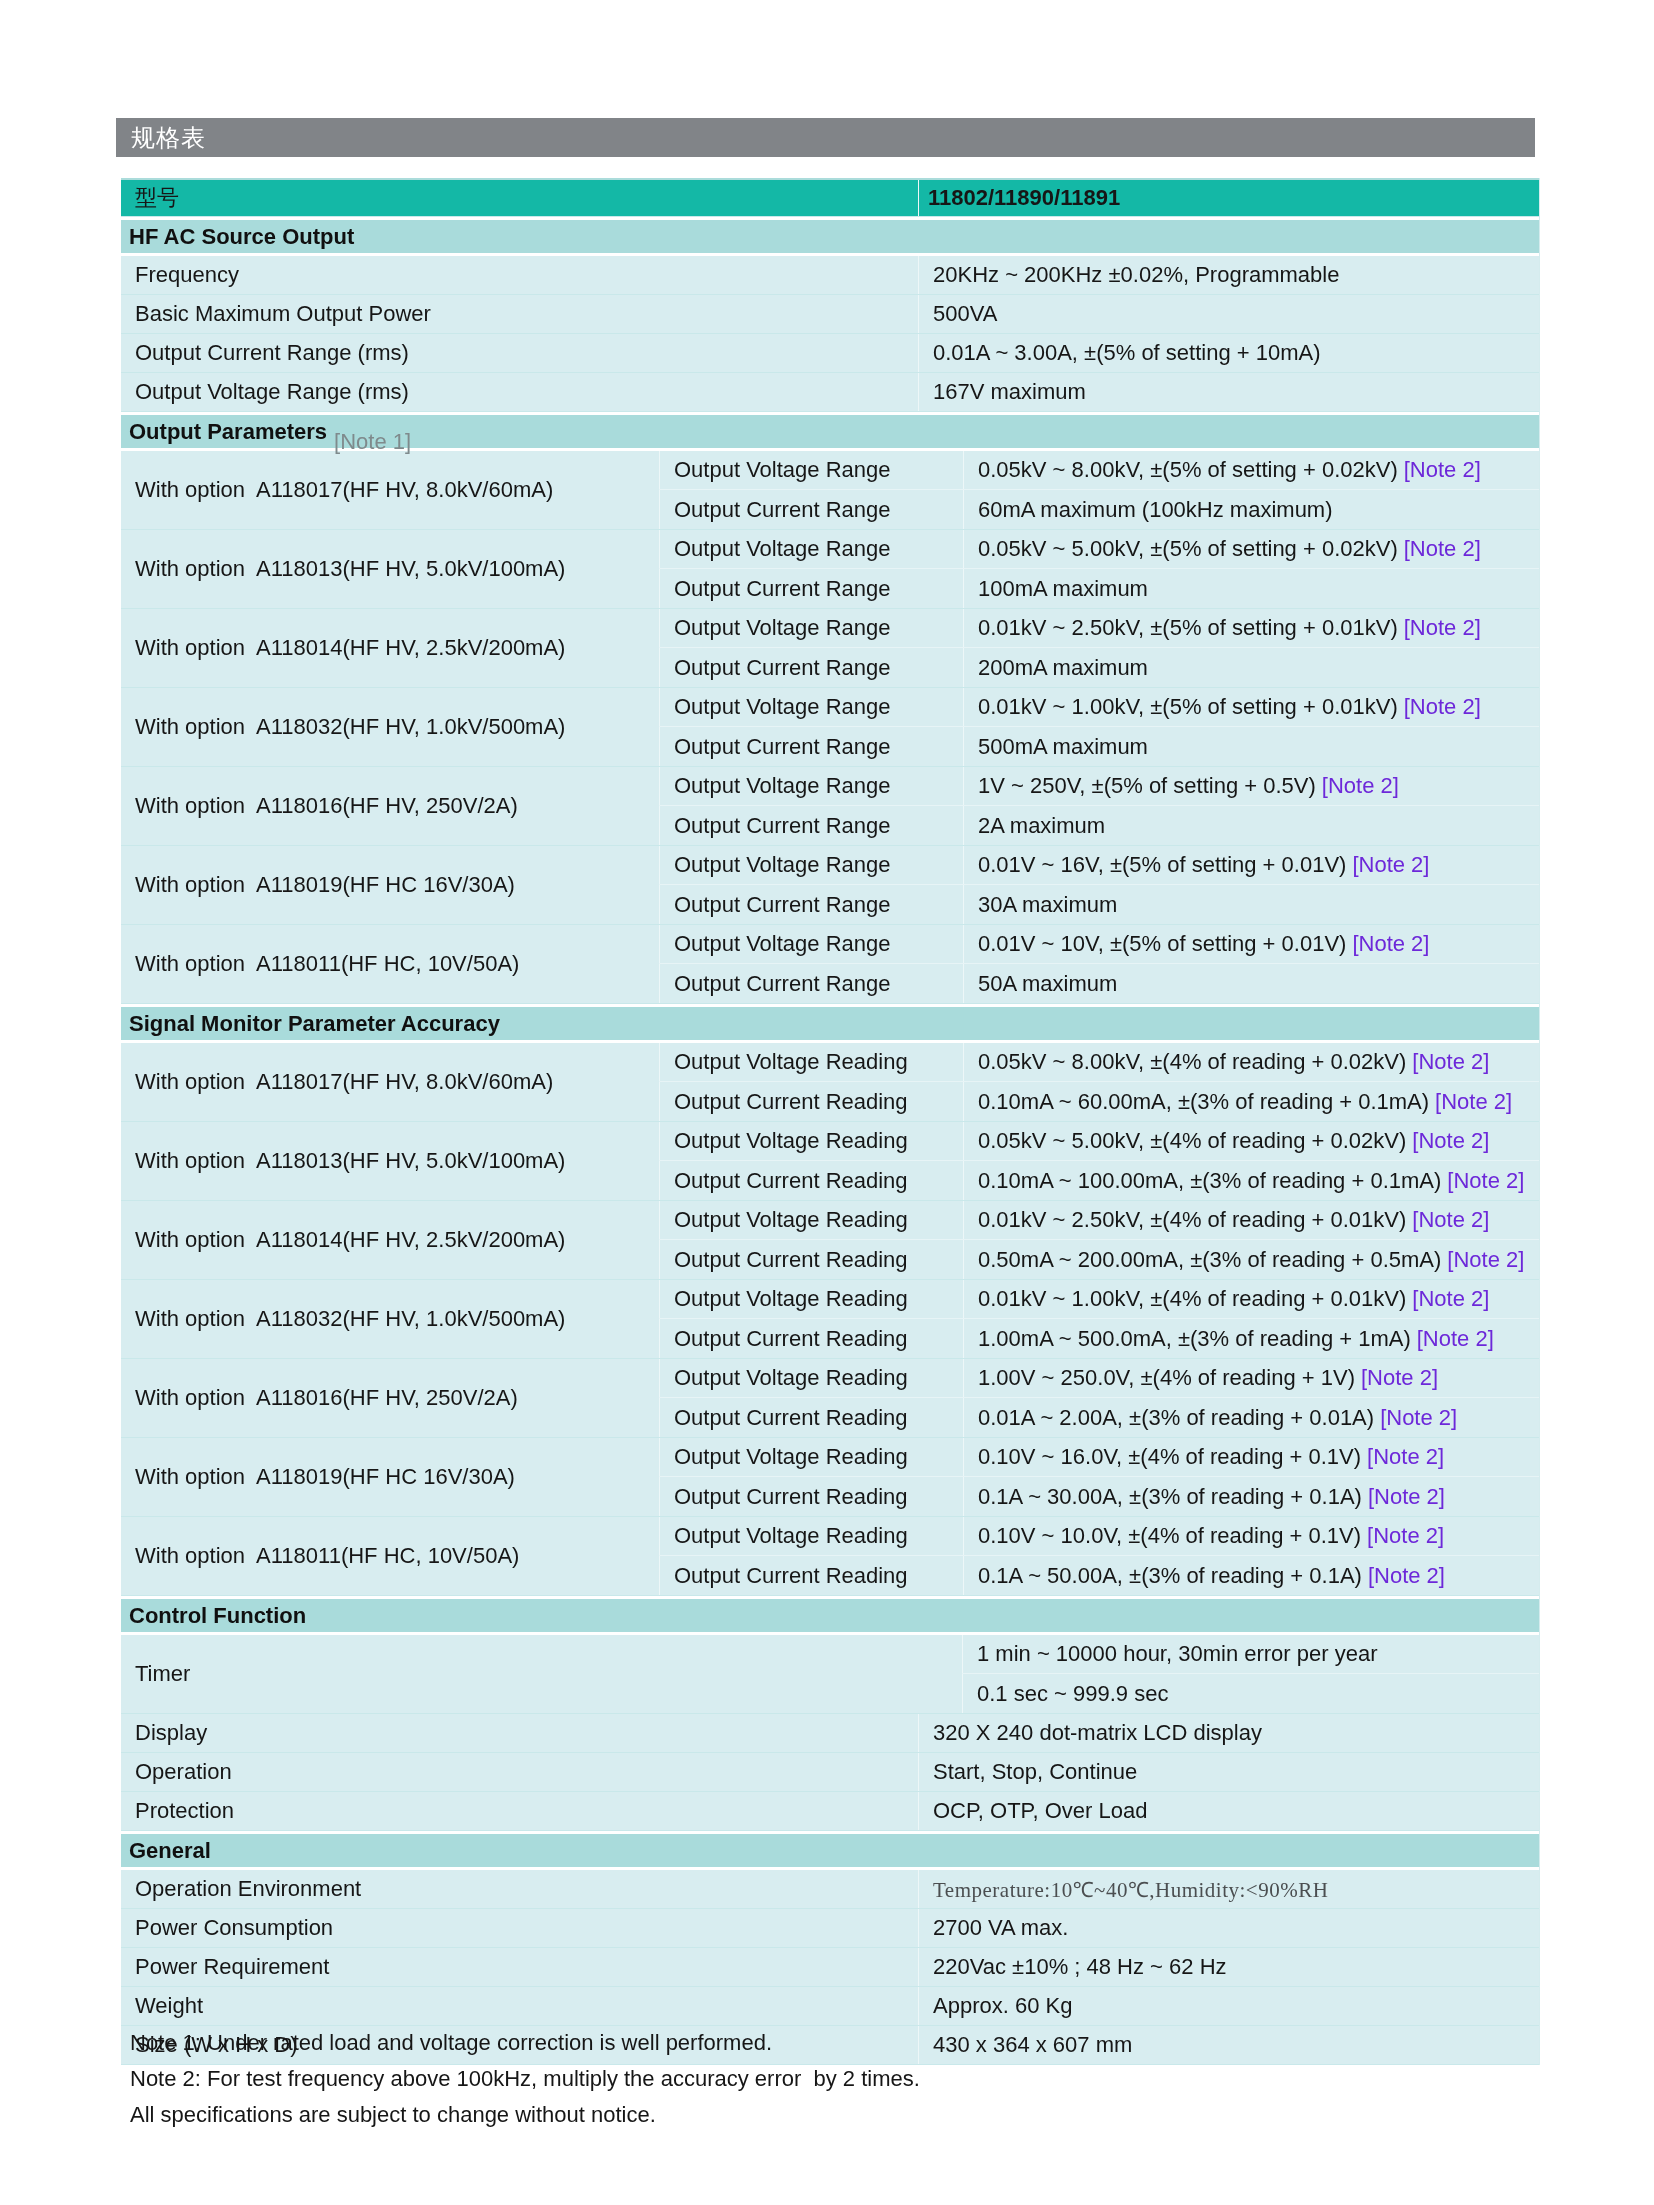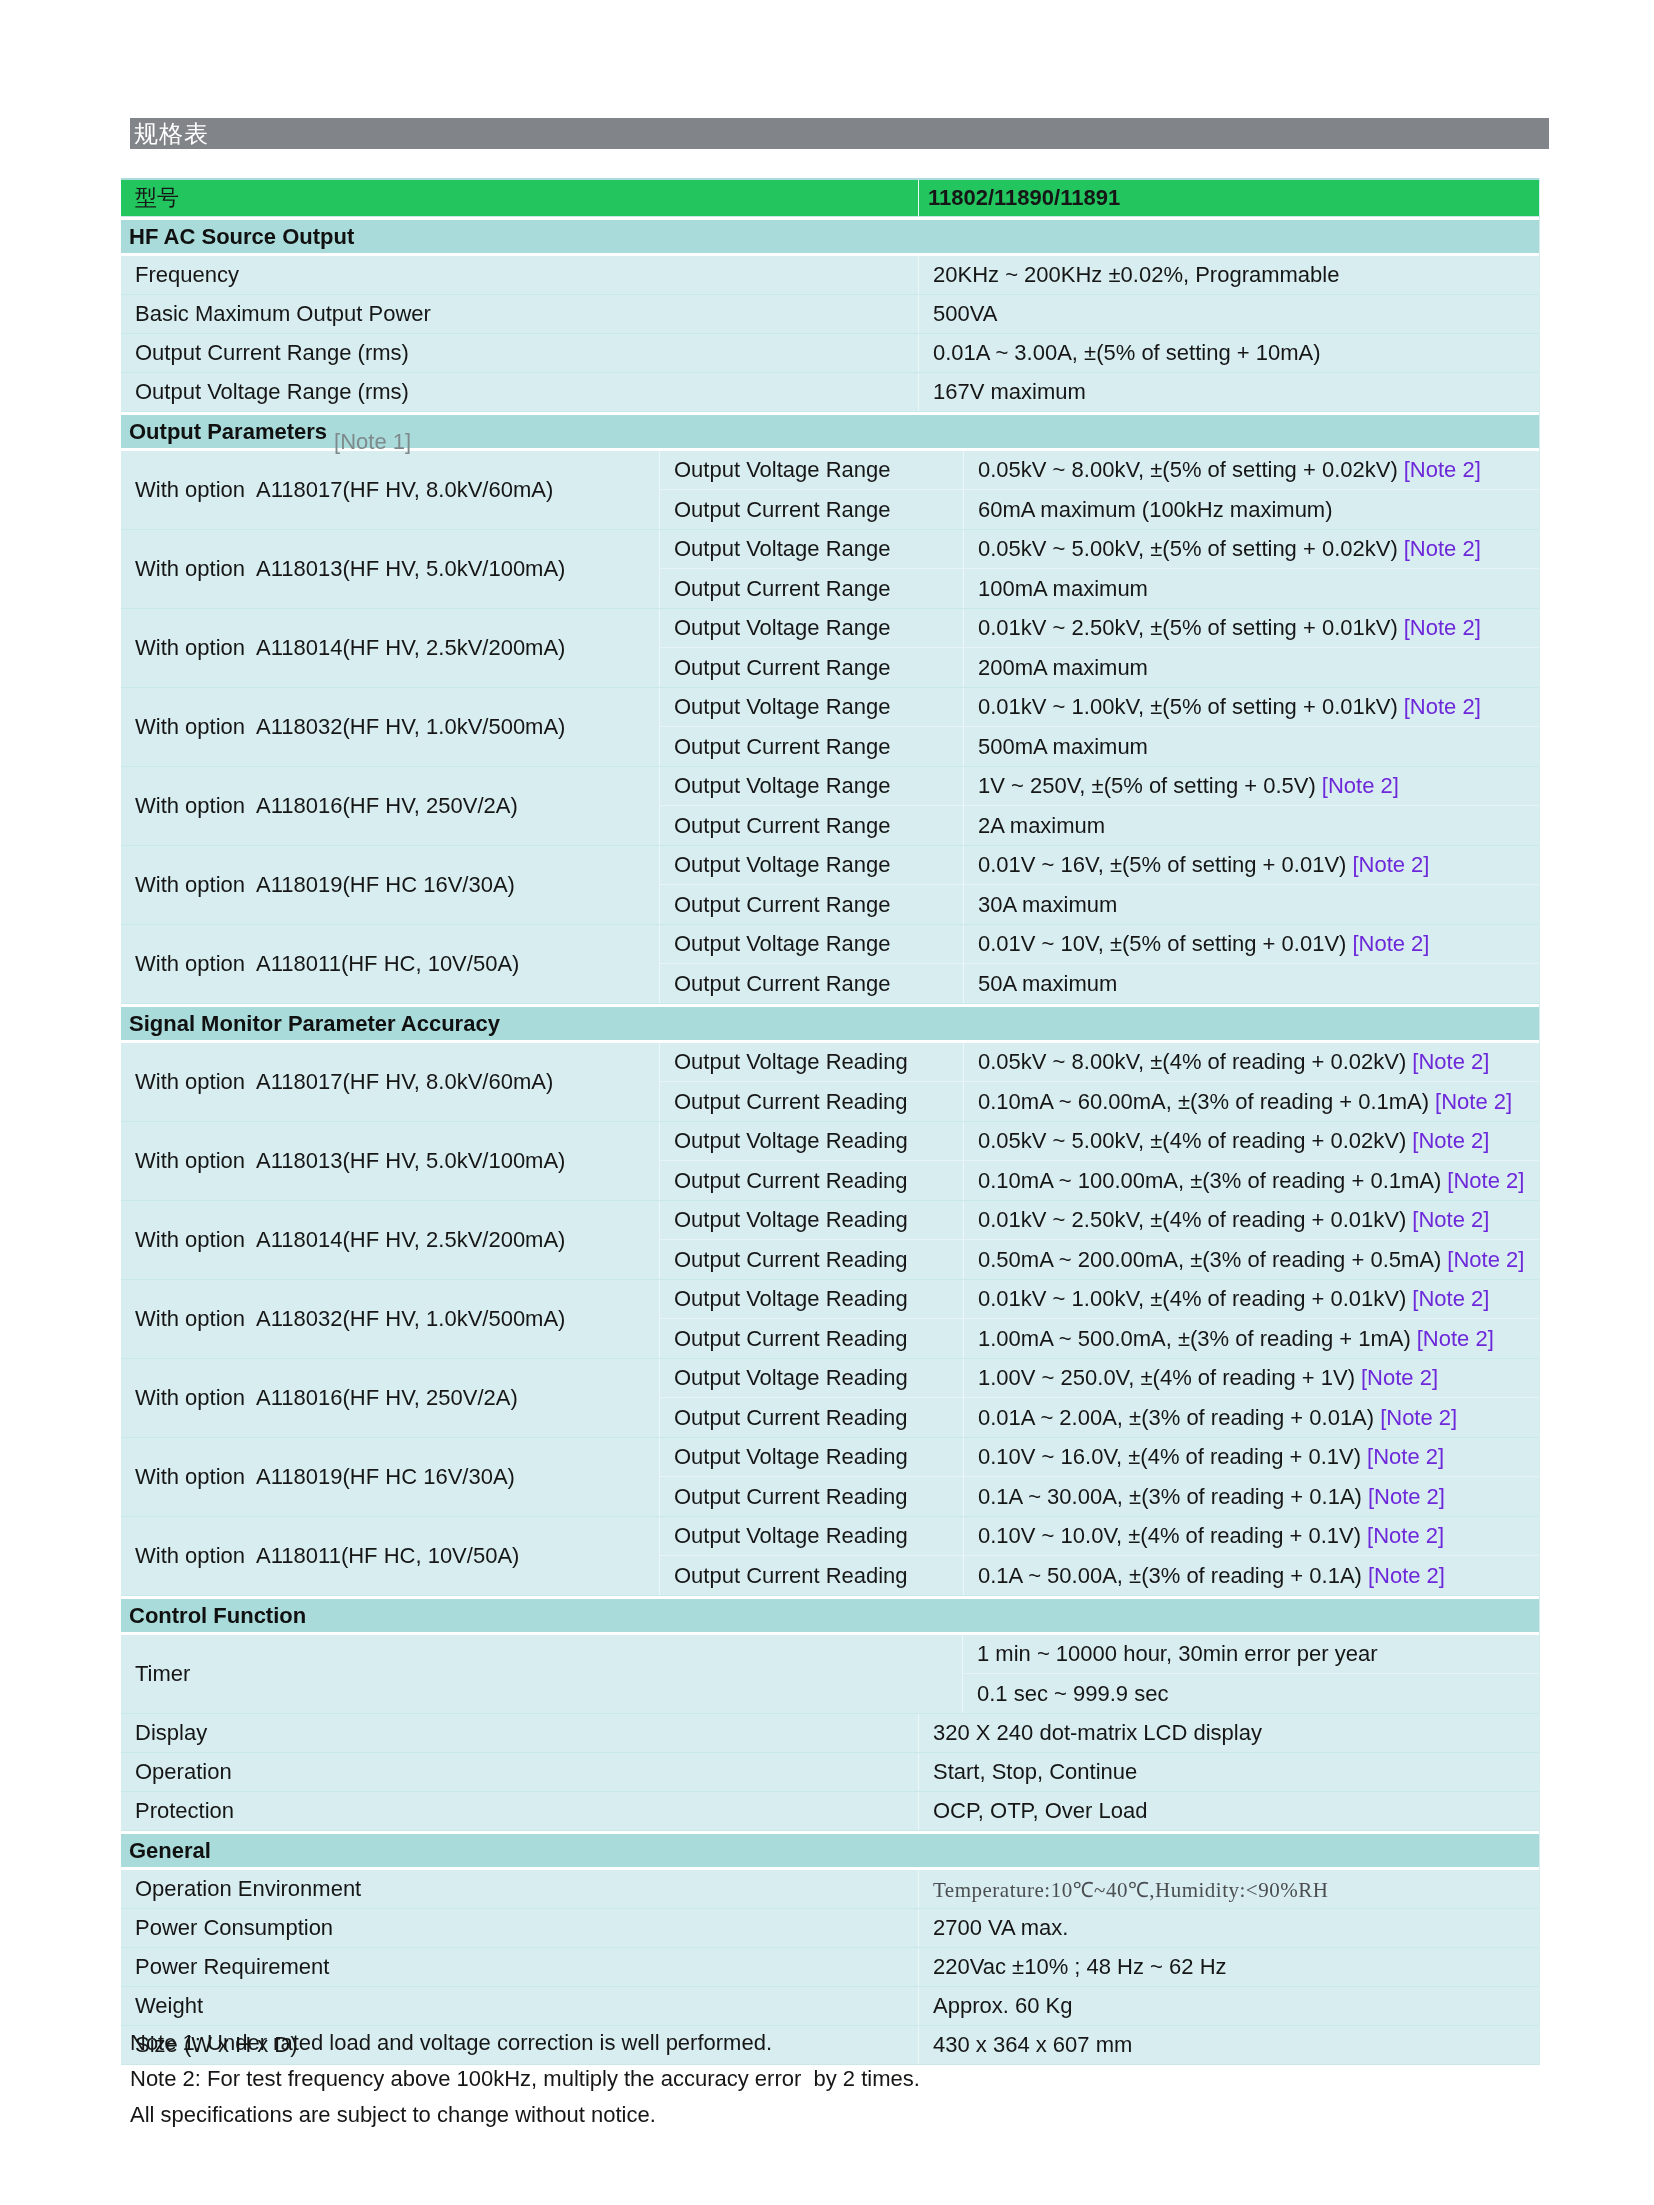--- a/index.html
+++ b/index.html
@@ -1,25 +1,25 @@
 <!DOCTYPE html>
 <html style="font-size:8px"><head>
 <meta charset="utf-8">
 <style>
   html,body{margin:0;padding:0;background:#ffffff;}
   .page{position:relative;width:1654px;height:2205px;background:#ffffff;
         font-family:"Liberation Sans", sans-serif;color:#161616;}
-  .title-bar{position:absolute;left:130px;top:118px;width:1419px;height:31px;
-        background:#818488;display:flex;align-items:center;box-sizing:border-box;padding-left:4px;}
+  .title-bar{position:absolute;left:116px;top:118px;width:1419px;height:39px;
+        background:#818488;display:flex;align-items:center;box-sizing:border-box;padding-left:15px;}
   .title-bar span{color:#ffffff;font-size:24px;letter-spacing:1px;}
   .spec-table{position:absolute;left:121px;top:178px;width:1419px;
         box-sizing:border-box;border-right:1.5px solid #d5ecee;}
   .row,.group,.section-header{box-sizing:border-box;width:100%;}
   .row{height:39px;display:flex;background:#d8edf0;border-bottom:1.5px solid #c9e8ea;}
-  .model-row{background:#22c55e;border-top:2px solid #abdcdb;}
+  .model-row{background:#14b8a6;border-top:2px solid #abdcdb;}
   .section-header{height:39px;background:#a9dbdb;border-top:3px solid #ffffff;border-bottom:3px solid #ffffff;
         display:flex;align-items:center;padding-left:8px;}
   .section-header .sh{font-weight:bold;font-size:22px;color:#101010;}
   .cell{display:flex;align-items:center;box-sizing:border-box;padding-left:14px;
         font-size:22px;white-space:pre-wrap;overflow:hidden;}
   .label{width:797px;flex:0 0 797px;}
   .value{flex:1 1 auto;border-left:1.5px solid #edf7f8;}
   .bold{font-weight:bold;padding-left:9px;}
   .group{display:flex;background:#d8edf0;border-bottom:1.5px solid #c9e8ea;}
   .g-label{width:494px;flex:0 0 494px;}

